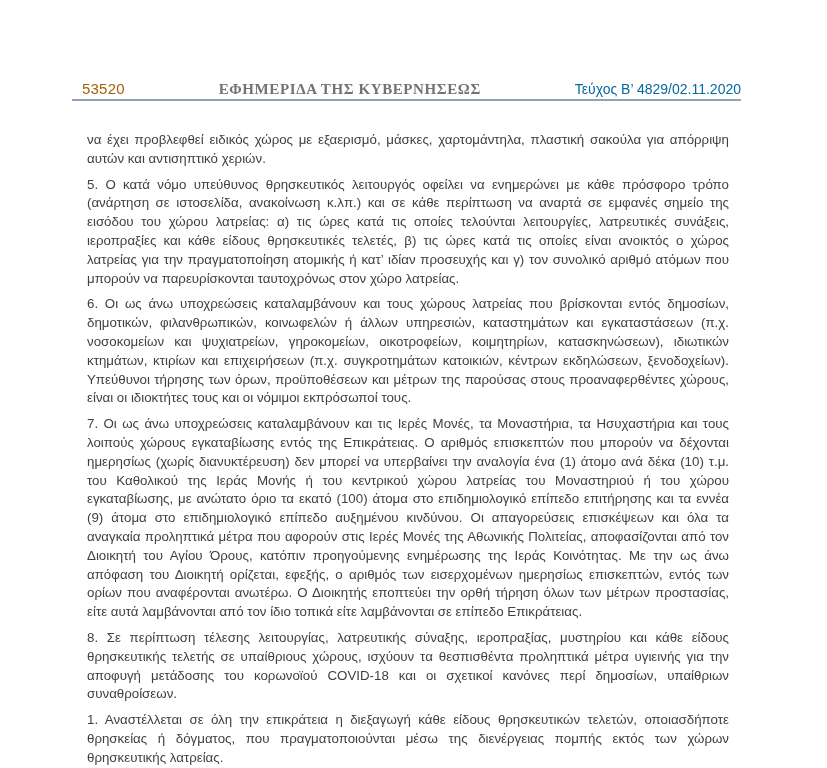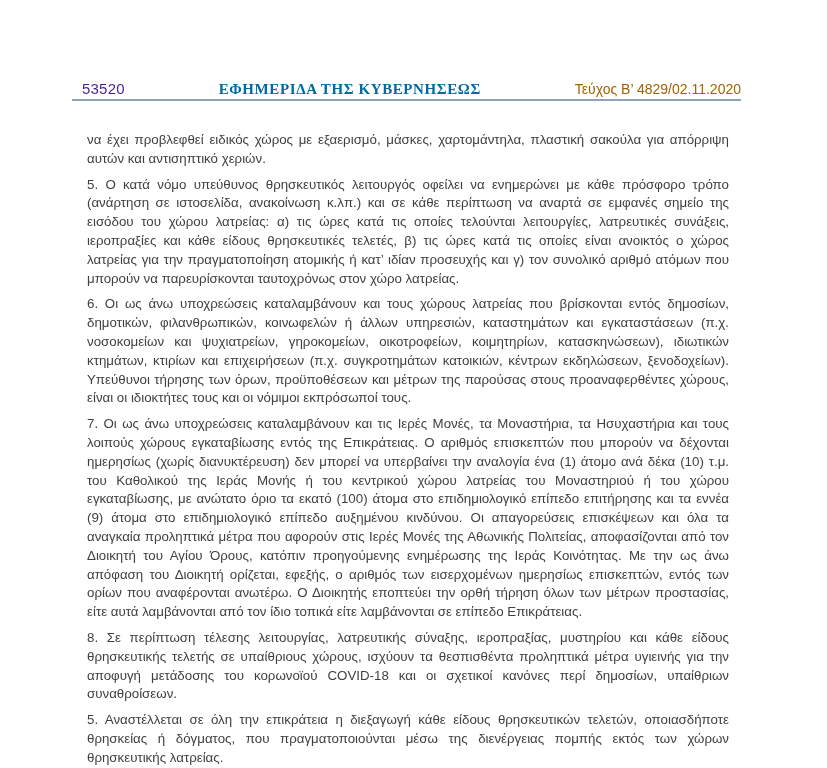--- a/index.html
+++ b/index.html
@@ -19,34 +19,34 @@
     position: absolute;
     top: 80px;
     left: 82px;
     right: 86px;
     display: flex;
     justify-content: space-between;
     align-items: baseline;
   }
   .page-number {
     font-size: 15px;
-    color: #4c1d95;
+    color: #a16207;
     letter-spacing: 0.2px;
   }
   .gazette-title {
     font-family: "Liberation Serif", "DejaVu Serif", serif;
     font-weight: bold;
     font-size: 15px;
-    color: #0369a1;
+    color: #737373;
     letter-spacing: 0.6px;
     text-align: center;
   }
   .issue-label {
     font-size: 14px;
-    color: #a16207;
+    color: #0369a1;
   }
   .header-rule {
     position: absolute;
     top: 99px;
     left: 72px;
     width: 669px;
     height: 2px;
     background: #8fa3bd;
   }
   .document-body {
@@ -75,16 +75,16 @@
   </div>
 
   <div class="header-rule"></div>
 
   <div class="document-body">
     <p>να έχει προβλεφθεί ειδικός χώρος με εξαερισμό, μάσκες, χαρτομάντηλα, πλαστική σακούλα για απόρριψη αυτών και αντισηπτικό χεριών.</p>
     <p>5. Ο κατά νόμο υπεύθυνος θρησκευτικός λειτουργός οφείλει να ενημερώνει με κάθε πρόσφορο τρόπο (ανάρτηση σε ιστοσελίδα, ανακοίνωση κ.λπ.) και σε κάθε περίπτωση να αναρτά σε εμφανές σημείο της εισόδου του χώρου λατρείας: α) τις ώρες κατά τις οποίες τελούνται λειτουργίες, λατρευτικές συνάξεις, ιεροπραξίες και κάθε είδους θρησκευτικές τελετές, β) τις ώρες κατά τις οποίες είναι ανοικτός ο χώρος λατρείας για την πραγματοποίηση ατομικής ή κατ’ ιδίαν προσευχής και γ) τον συνολικό αριθμό ατόμων που μπορούν να παρευρίσκονται ταυτοχρόνως στον χώρο λατρείας.</p>
     <p>6. Οι ως άνω υποχρεώσεις καταλαμβάνουν και τους χώρους λατρείας που βρίσκονται εντός δημοσίων, δημοτικών, φιλανθρωπικών, κοινωφελών ή άλλων υπηρεσιών, καταστημάτων και εγκαταστάσεων (π.χ. νοσοκομείων και ψυχιατρείων, γηροκομείων, οικοτροφείων, κοιμητηρίων, κατασκηνώσεων), ιδιωτικών κτημάτων, κτιρίων και επιχειρήσεων (π.χ. συγκροτημάτων κατοικιών, κέντρων εκδηλώσεων, ξενοδοχείων). Υπεύθυνοι τήρησης των όρων, προϋποθέσεων και μέτρων της παρούσας στους προαναφερθέντες χώρους, είναι οι ιδιοκτήτες τους και οι νόμιμοι εκπρόσωποί τους.</p>
     <p>7. Οι ως άνω υποχρεώσεις καταλαμβάνουν και τις Ιερές Μονές, τα Μοναστήρια, τα Ησυχαστήρια και τους λοιπούς χώρους εγκαταβίωσης εντός της Επικράτειας. Ο αριθμός επισκεπτών που μπορούν να δέχονται ημερησίως (χωρίς διανυκτέρευση) δεν μπορεί να υπερβαίνει την αναλογία ένα (1) άτομο ανά δέκα (10) τ.μ. του Καθολικού της Ιεράς Μονής ή του κεντρικού χώρου λατρείας του Μοναστηριού ή του χώρου εγκαταβίωσης, με ανώτατο όριο τα εκατό (100) άτομα στο επιδημιολογικό επίπεδο επιτήρησης και τα εννέα (9) άτομα στο επιδημιολογικό επίπεδο αυξημένου κινδύνου. Οι απαγορεύσεις επισκέψεων και όλα τα αναγκαία προληπτικά μέτρα που αφορούν στις Ιερές Μονές της Αθωνικής Πολιτείας, αποφασίζονται από τον Διοικητή του Αγίου Όρους, κατόπιν προηγούμενης ενημέρωσης της Ιεράς Κοινότητας. Με την ως άνω απόφαση του Διοικητή ορίζεται, εφεξής, ο αριθμός των εισερχομένων ημερησίως επισκεπτών, εντός των ορίων που αναφέρονται ανωτέρω. Ο Διοικητής εποπτεύει την ορθή τήρηση όλων των μέτρων προστασίας, είτε αυτά λαμβάνονται από τον ίδιο τοπικά είτε λαμβάνονται σε επίπεδο Επικράτειας.</p>
     <p>8. Σε περίπτωση τέλεσης λειτουργίας, λατρευτικής σύναξης, ιεροπραξίας, μυστηρίου και κάθε είδους θρησκευτικής τελετής σε υπαίθριους χώρους, ισχύουν τα θεσπισθέντα προληπτικά μέτρα υγιεινής για την αποφυγή μετάδοσης του κορωνοϊού COVID-18 και οι σχετικοί κανόνες περί δημοσίων, υπαίθριων συναθροίσεων.</p>
-    <p>5. Αναστέλλεται σε όλη την επικράτεια η διεξαγωγή κάθε είδους θρησκευτικών τελετών, οποιασδήποτε θρησκείας ή δόγματος, που πραγματοποιούνται μέσω της διενέργειας πομπής εκτός των χώρων θρησκευτικής λατρείας.</p>
+    <p>1. Αναστέλλεται σε όλη την επικράτεια η διεξαγωγή κάθε είδους θρησκευτικών τελετών, οποιασδήποτε θρησκείας ή δόγματος, που πραγματοποιούνται μέσω της διενέργειας πομπής εκτός των χώρων θρησκευτικής λατρείας.</p>
   </div>
 
 </div>
 
 </body></html>

